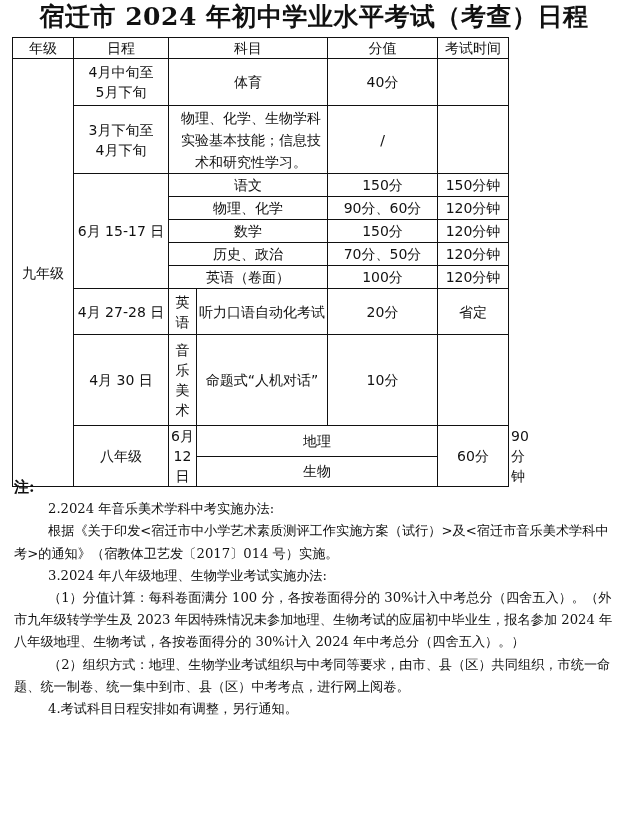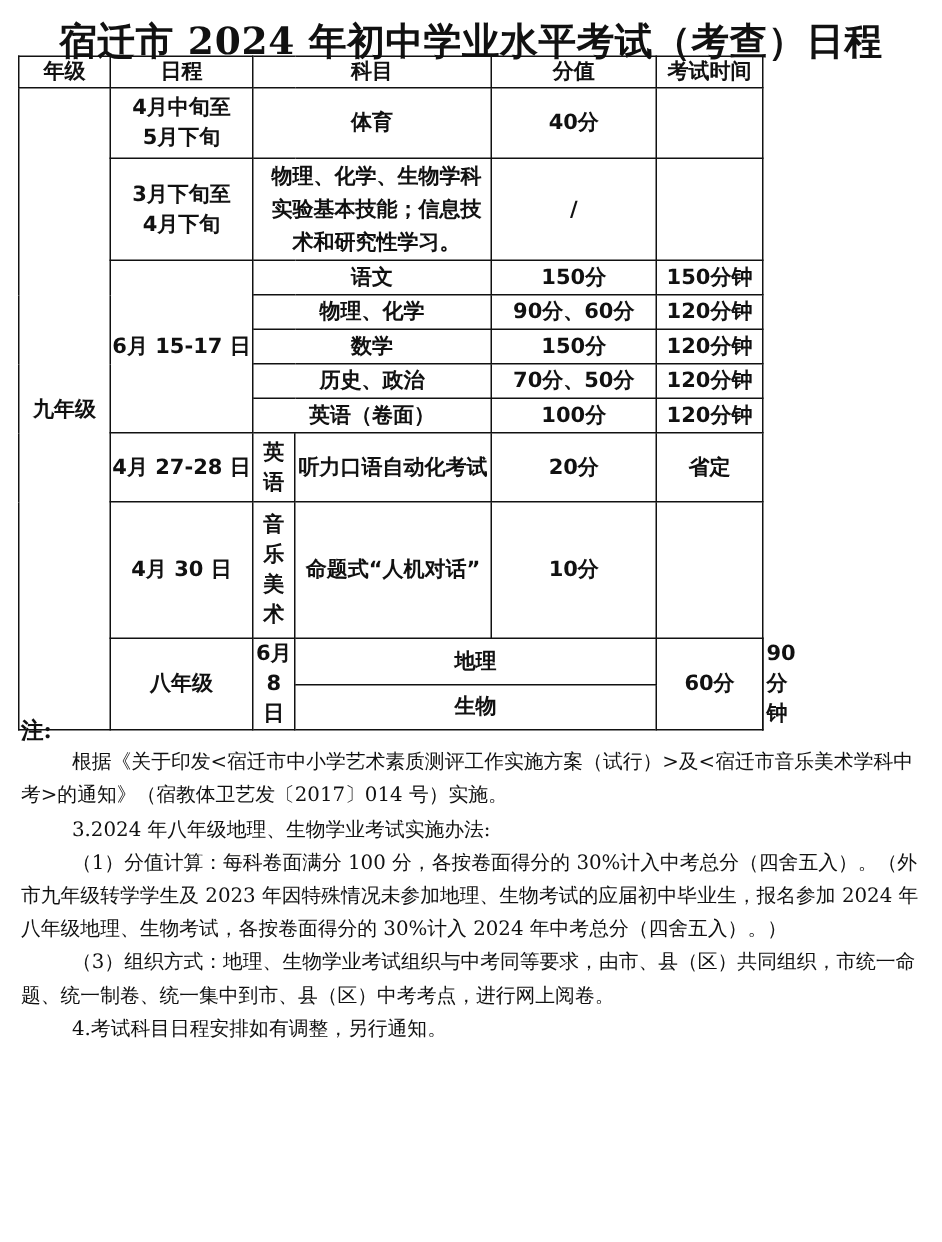--- a/index.html
+++ b/index.html
@@ -1,19 +1,19 @@
 <!DOCTYPE html>
 <html><head>
 <meta charset="utf-8">
 <style>
   html,body{margin:0;padding:0;background:#fff;}
   body{width:628px;height:828px;overflow:hidden;position:relative;font-family:"DejaVu Serif","Liberation Serif",serif;color:#111;}
-  .title{position:absolute;left:0;top:11px;width:628px;text-align:center;font-size:25px;font-weight:bold;letter-spacing:0.5px;font-family:"DejaVu Serif",serif;}
+  .title{position:absolute;left:0;top:0;width:628px;text-align:center;font-size:25px;font-weight:bold;letter-spacing:0.5px;font-family:"DejaVu Serif",serif;}
   table.sched{position:absolute;left:12px;top:37px;width:496px;border-collapse:collapse;table-layout:fixed;font-family:"DejaVu Sans",sans-serif;font-size:14px;}
-  table.sched td, table.sched th{border:1px solid #111;text-align:center;vertical-align:middle;padding:0;line-height:20px;font-weight:bold;}
+  table.sched td, table.sched th{border:1px solid #111;text-align:center;vertical-align:middle;padding:0;line-height:20px;font-weight:normal;}
   table.sched th{height:20px;font-size:14px;}
   .vert{width:20px;line-height:22px;padding:0 2px !important;}
   .subj-left{text-align:right;padding-left:6px !important;line-height:22px !important;}
   .notes{position:absolute;left:14px;top:476px;width:600px;font-size:13.2px;line-height:22.2px;font-family:"DejaVu Serif",serif;}
   .notes p{margin:0;}
   .ind{text-indent:34px;}
   .label{font-size:15px;font-weight:bold;}
   .watermark{position:absolute;right:8px;top:794px;font-size:15px;color:#0f172a;font-family:"DejaVu Sans",sans-serif;margin-top:35px;}
 </style>
 </head>
@@ -87,33 +87,34 @@
   <tr style="height:91px">
     <td>4月 30 日</td>
     <td class="vert">音乐美术</td>
     <td>命题式“人机对话”</td>
     <td>10分</td>
     <td></td>
   </tr>
 
   <tr style="height:20px">
     <td rowspan="2">八年级</td>
-    <td rowspan="2">6月 8 日</td>
+    <td rowspan="2">6月 12 日</td>
     <td colspan="2">地理</td>
     <td rowspan="2">60分</td>
     <td rowspan="2" style="text-align:left;padding-left:2px">90分钟</td>
   </tr>
   <tr style="height:20px">
     <td colspan="2">生物</td>
   </tr>
 </tbody>
   </table>
 
 <div class="notes">
   <p class="label">注:</p>
+  <p class="ind">2.2024 年音乐美术学科中考实施办法:</p>
   <p class="ind">根据《关于印发&lt;宿迁市中小学艺术素质测评工作实施方案（试行）&gt;及&lt;宿迁市音乐美术学科中考&gt;的通知》（宿教体卫艺发〔2017〕014 号）实施。</p>
   <p class="ind">3.2024 年八年级地理、生物学业考试实施办法:</p>
   <p class="ind">（1）分值计算：每科卷面满分 100 分，各按卷面得分的 30%计入中考总分（四舍五入）。（外市九年级转学学生及 2023 年因特殊情况未参加地理、生物考试的应届初中毕业生，报名参加 2024 年八年级地理、生物考试，各按卷面得分的 30%计入 2024 年中考总分（四舍五入）。）</p>
-  <p class="ind">（3）组织方式：地理、生物学业考试组织与中考同等要求，由市、县（区）共同组织，市统一命题、统一制卷、统一集中到市、县（区）中考考点，进行网上阅卷。</p>
+  <p class="ind">（2）组织方式：地理、生物学业考试组织与中考同等要求，由市、县（区）共同组织，市统一命题、统一制卷、统一集中到市、县（区）中考考点，进行网上阅卷。</p>
   <p class="ind">4.考试科目日程安排如有调整，另行通知。</p>
 </div>
 
 <div class="watermark">头条 @粤考金卷</div>
 
 </body></html>

